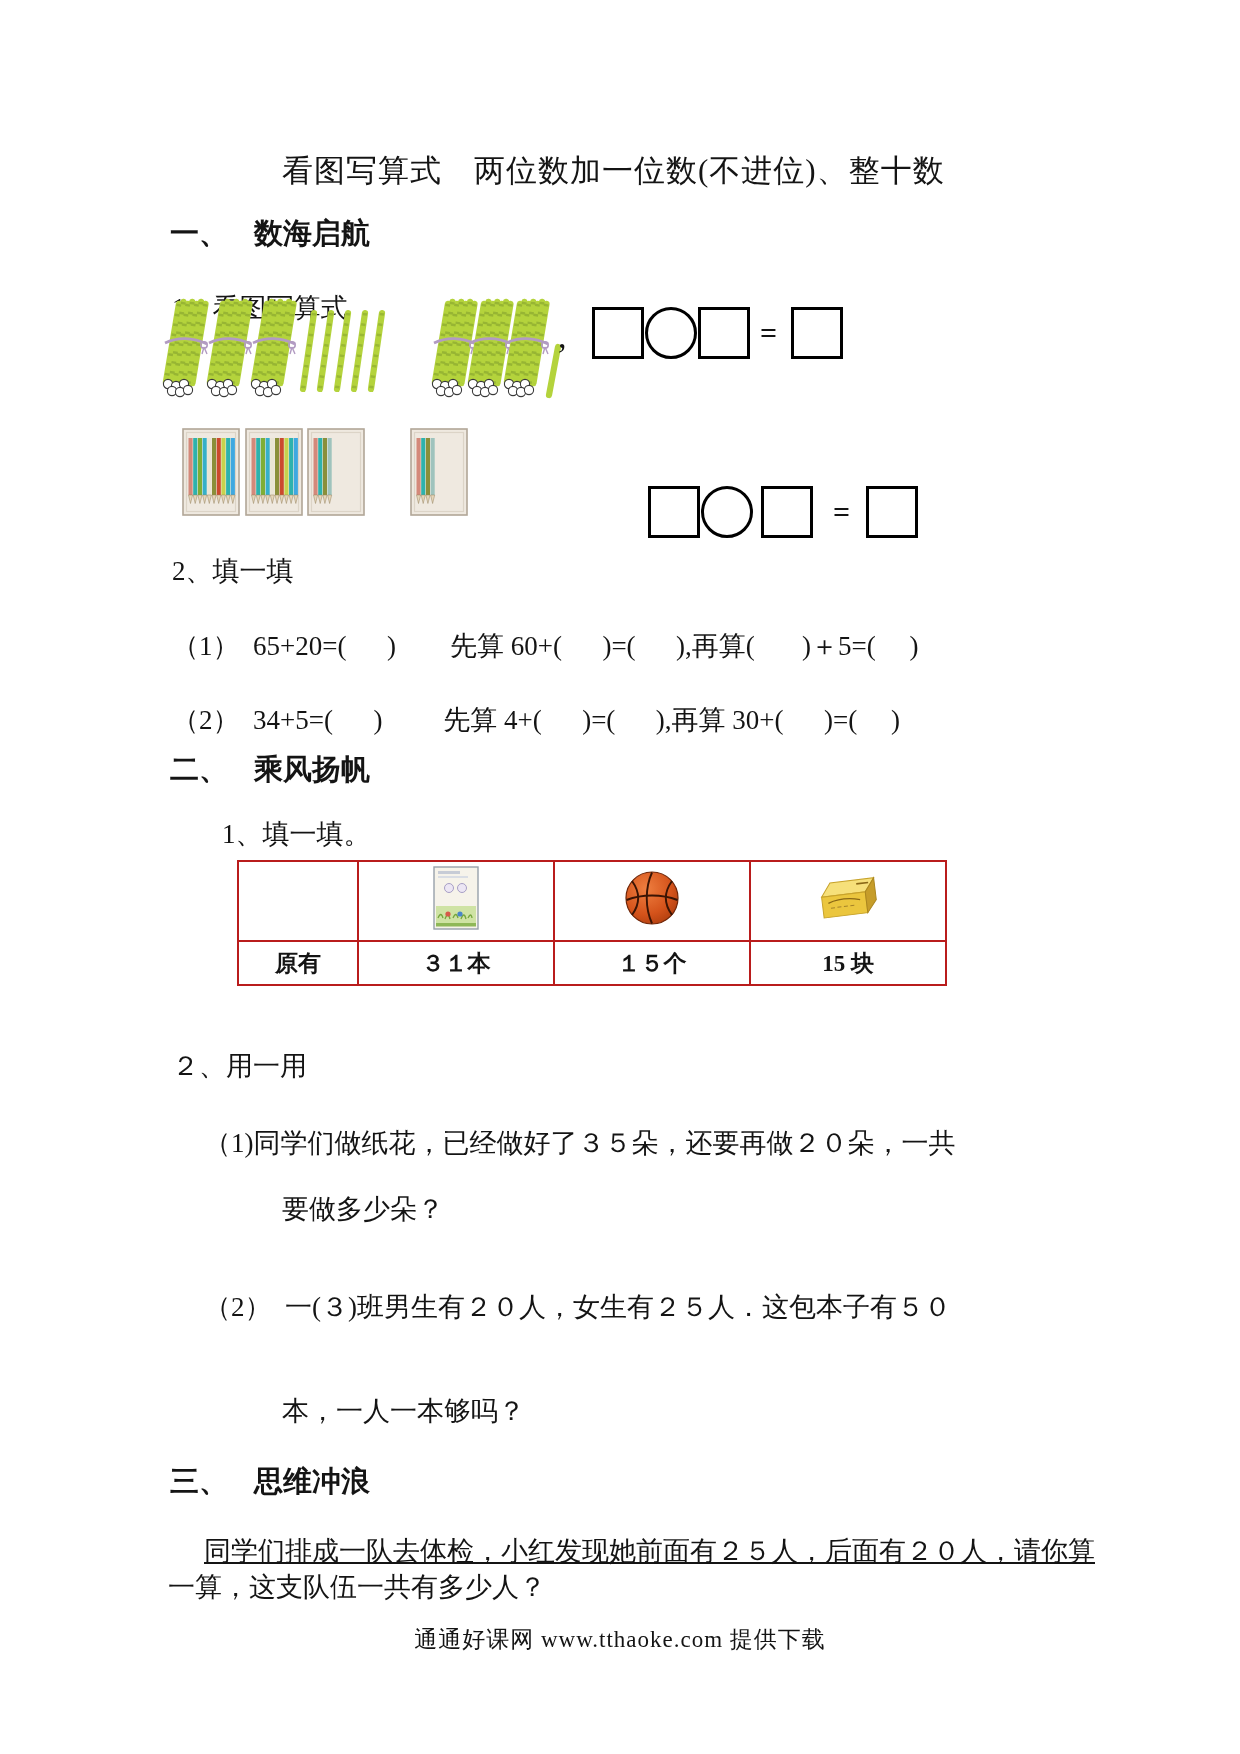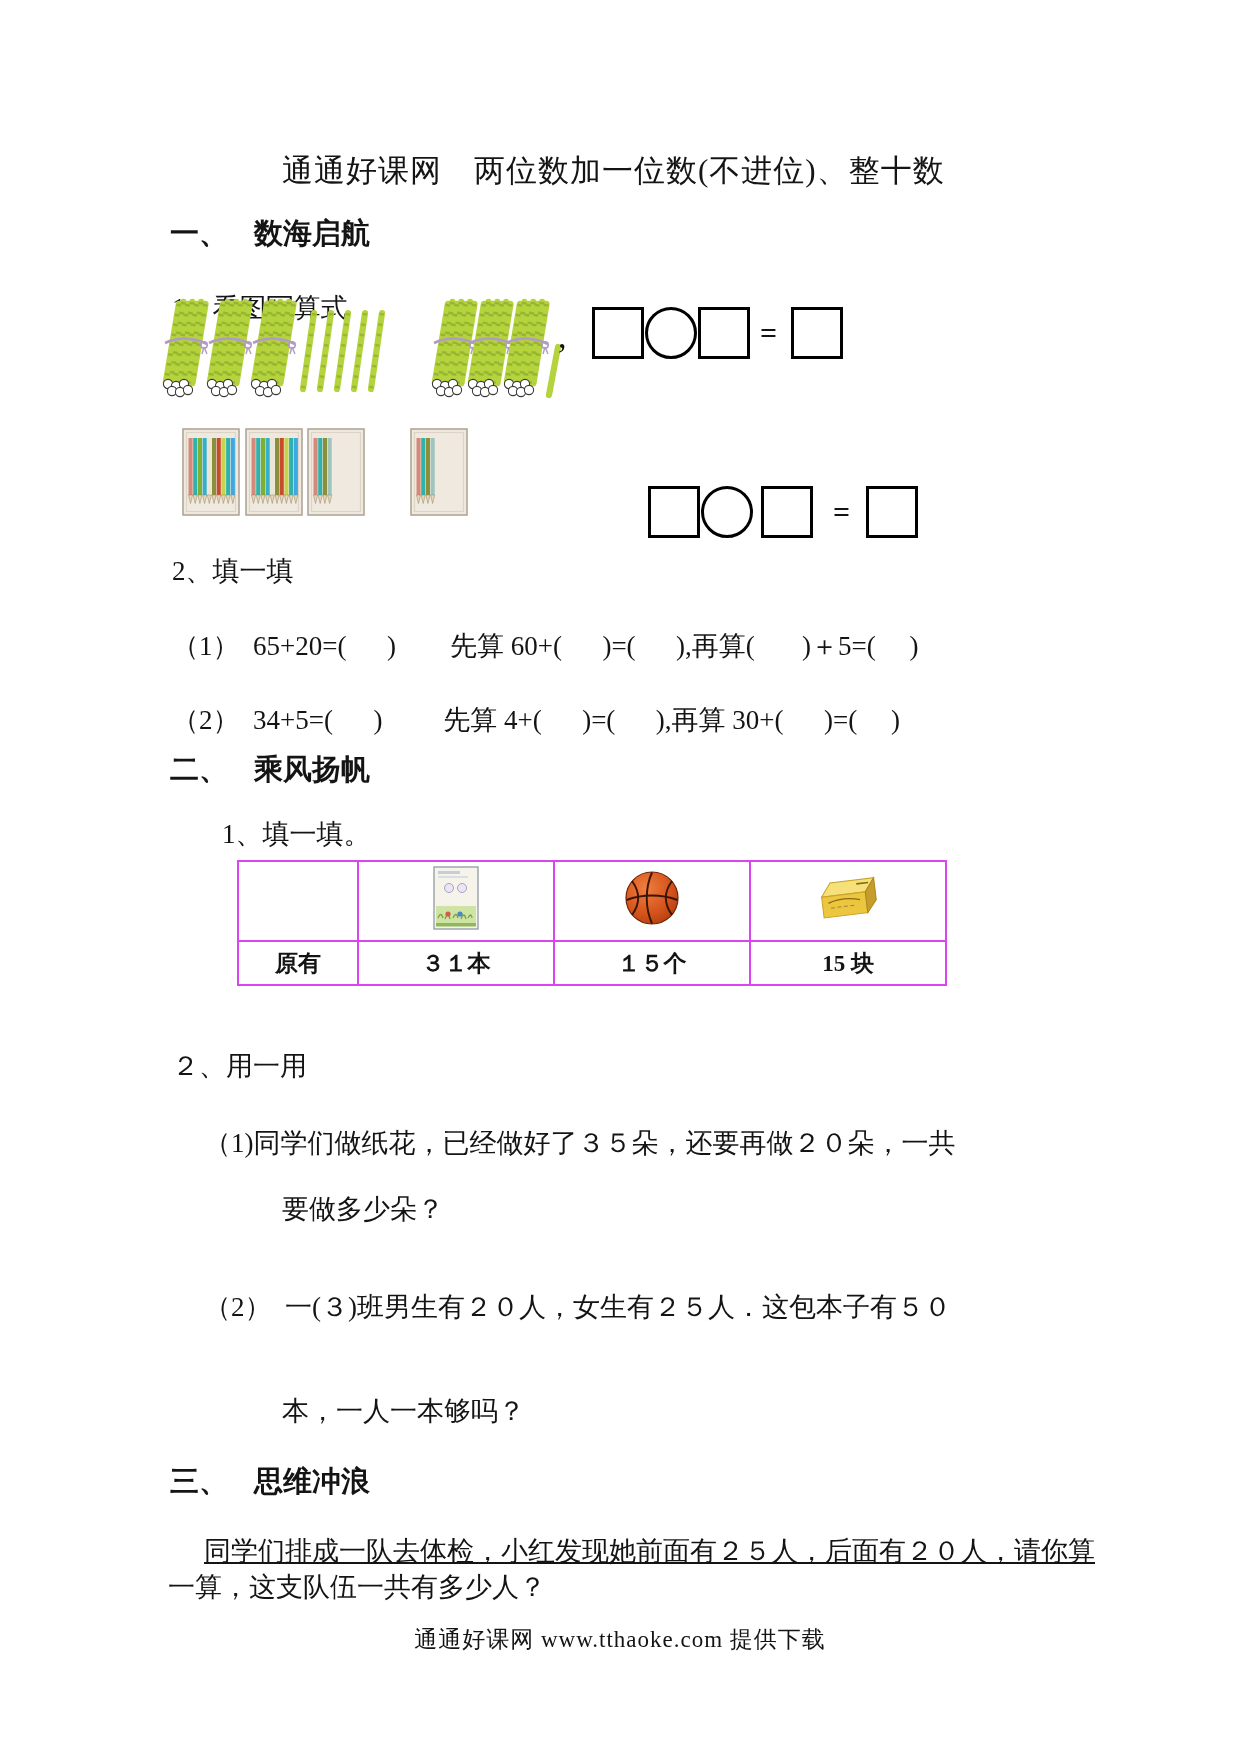--- a/index.html
+++ b/index.html
@@ -18,21 +18,21 @@
   .eq{display:flex;align-items:center;}
   .eq .sq{width:46px;height:46px;border:3px solid #000;background:#fff;}
   .eq .ci{width:46px;height:46px;border:3px solid #000;border-radius:50%;background:#fff;margin:0 1px;}
   .eq .eqs{font-size:30px;font-weight:bold;line-height:46px;}
   .eq1 .eqs{margin:0 14px 0 10px;}
   .eq2 .sq2{margin-left:7px;}
   .eq2 .eqs{margin:0 16px 0 20px;}
   .comma{font-size:34px;}
   table.fill{border-collapse:collapse;table-layout:fixed;width:708px;}
   table.fill td{
-    border:2px solid #d946ef;text-align:center;vertical-align:middle;
+    border:2px solid #b91c1c;text-align:center;vertical-align:middle;
     font-size:23px;font-weight:bold;padding:4px;overflow:hidden;
   }
   table.fill tr.imgs td{height:70px;}
   table.fill tr.data td{height:34px;}
   .footer{width:1240px;text-align:center;font-size:23px;letter-spacing:1px;}
   .defs{position:absolute;width:0;height:0;overflow:hidden;}
 </style>
 </head>
 <body>
 
@@ -156,21 +156,21 @@
         <polygon points="11,21 55,21 55,42 11,42" fill="#ebc63e" stroke="#c8a32b" stroke-width="1"></polygon>
         <polygon points="55,21 65,8 65,30 55,42" fill="#c69d2a" stroke="#ab861f" stroke-width="1"></polygon>
         <path d="M17,28 q14,-5 32,0" stroke="#8a6816" stroke-width="1.3" fill="none"></path>
         <path d="M19,33 h26" stroke="#a5832a" stroke-width="1" stroke-dasharray="4 2.5" fill="none"></path>
         <path d="M47,12 h12" stroke="#8a6816" stroke-width="1.6" fill="none"></path>
       </g>
     </g>
   </defs>
 </svg>
 
-<div class="abs title pre" style="left:282px;top:150px;">通通好课网　两位数加一位数(不进位)、整十数</div>
+<div class="abs title pre" style="left:282px;top:150px;">看图写算式　两位数加一位数(不进位)、整十数</div>
 
 <div class="abs sec-head" style="left:170px;top:214px;">
   <span class="num">一、</span>
   <span>数海启航</span>
 </div>
 
 <div class="abs qlabel" style="left:172px;top:290px;">1、看图写算式</div>
 
 <svg class="abs" style="left:158px;top:297px;" width="420" height="104" viewBox="0 0 420 104">
   <use href="#bundle" x="3" y="0"></use>

